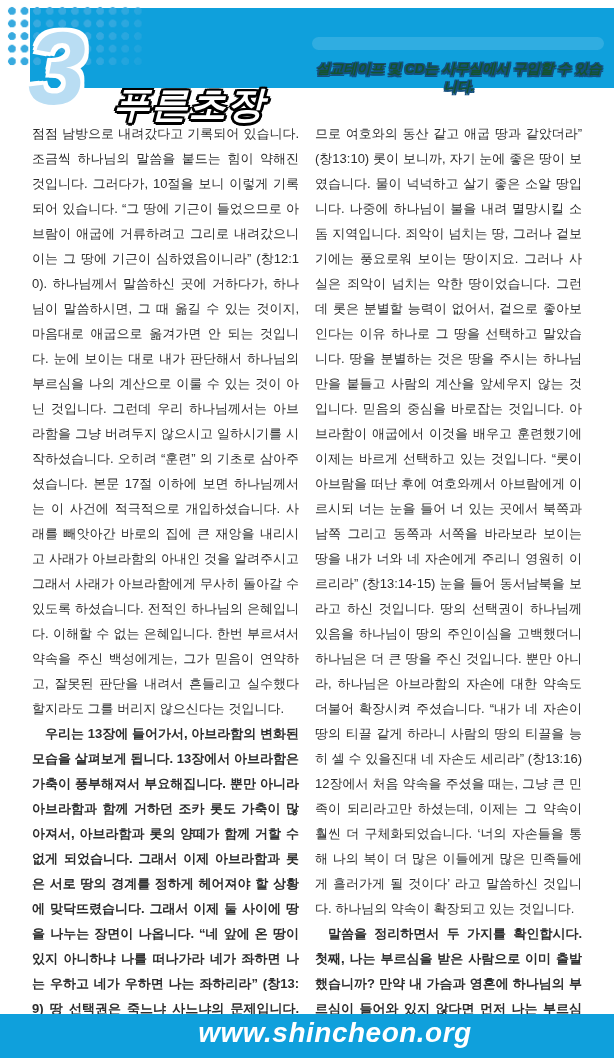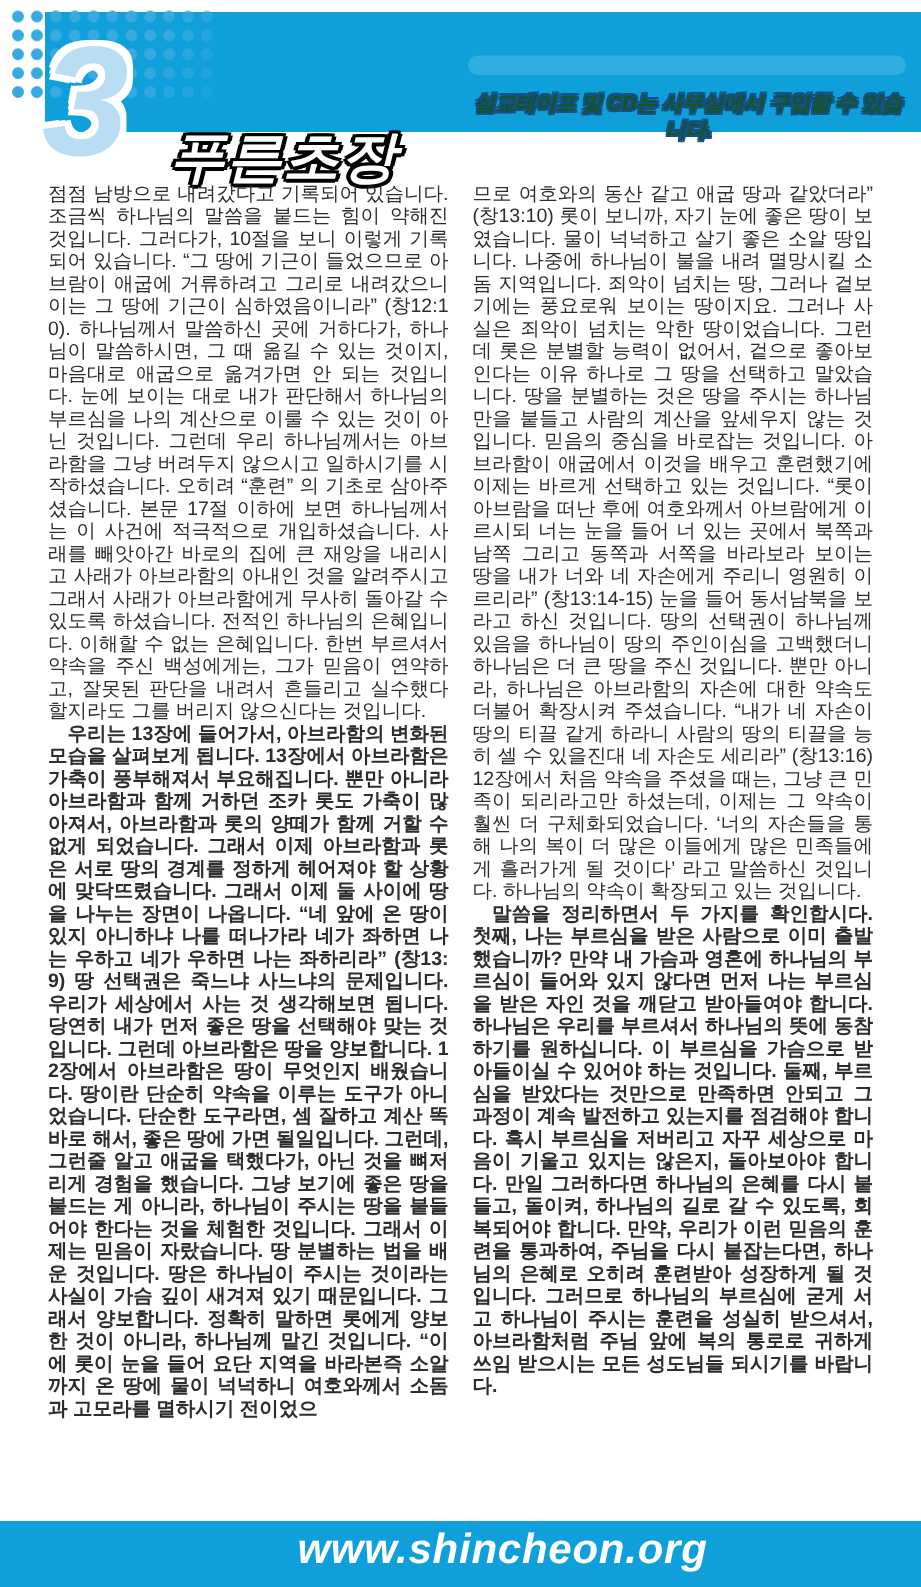--- a/index.html
+++ b/index.html
@@ -54,21 +54,21 @@
       -1.5px -1.5px 0 var(--outline-navy), 1.5px -1.5px 0 var(--outline-navy),
       -1.5px 1.5px 0 var(--outline-navy), 1.5px 1.5px 0 var(--outline-navy),
       0 -1.5px 0 var(--outline-navy), 0 1.5px 0 var(--outline-navy),
       -1.5px 0 0 var(--outline-navy), 1.5px 0 0 var(--outline-navy);
   }
   
   .content{
     position:absolute;left:32px;top:121px;width:550px;height:879px;
     display:flex;gap:16px;
     color:var(--ink);
-    font-size:13px;line-height:15px;
+    font-size:13px;line-height:25px;
     text-align:justify;
     word-break:break-all;
   }
   .col{width:267px;}
   .col p{margin:0;}
   .para-indent{text-indent:1em;font-weight:bold;}
   
   .footer{
     position:absolute;left:0;bottom:0;width:614px;height:44px;background:var(--blue);
     display:flex;align-items:center;justify-content:center;padding-left:28px;

